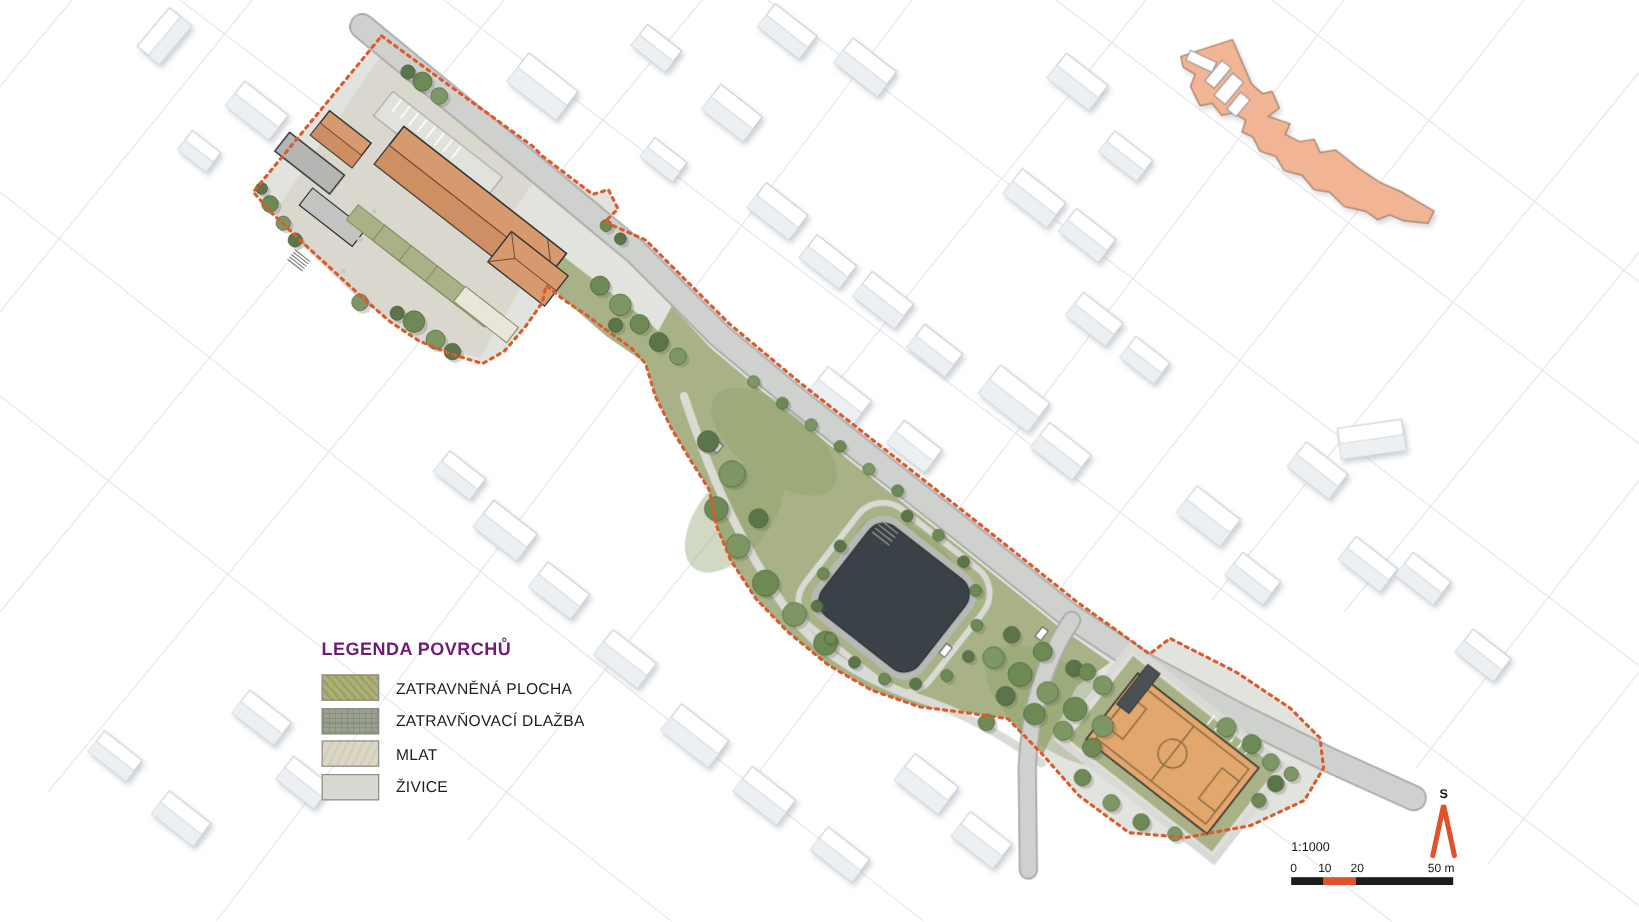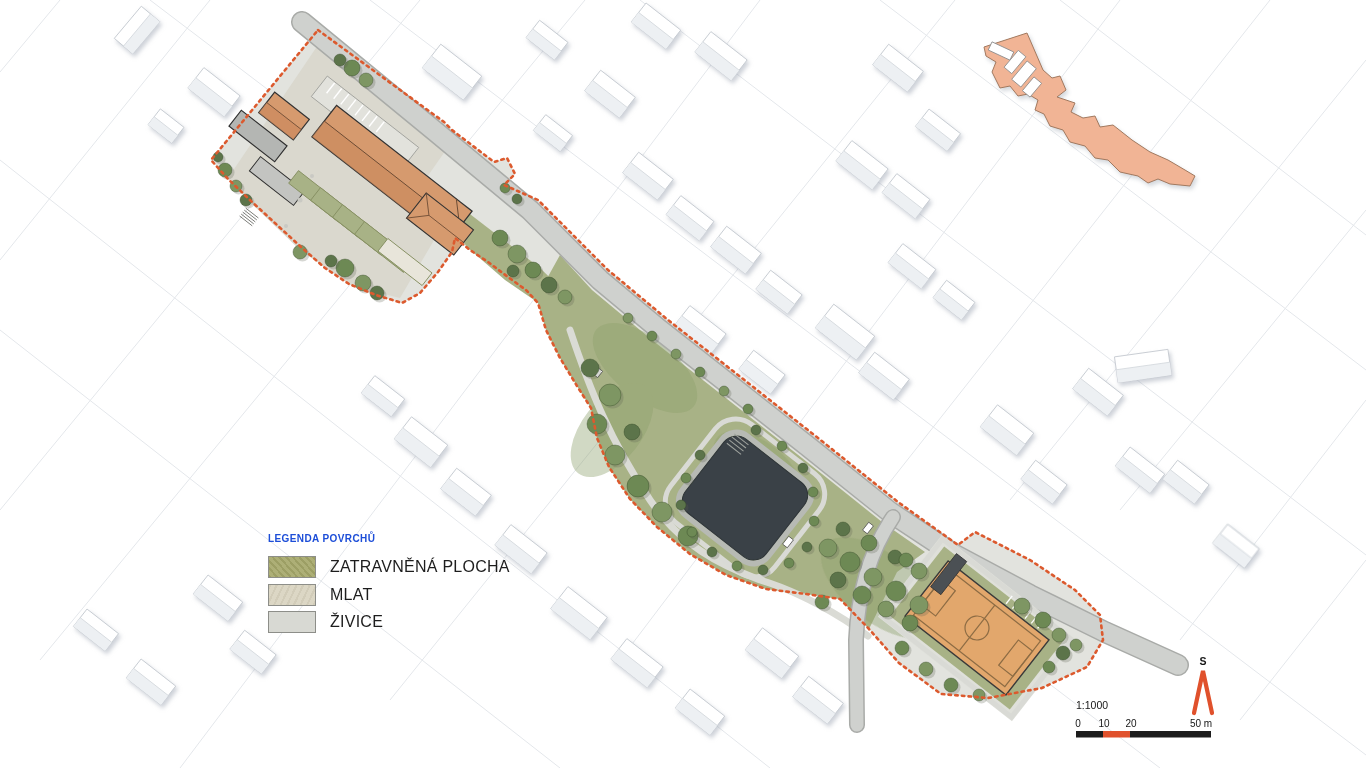--- a/index.html
+++ b/index.html
@@ -16,29 +16,29 @@
   .bldg rect.body{fill:#ffffff;stroke:#c7ccd2;stroke-width:.9;}
   .bldg rect.shade{fill:#edf0f3;stroke:none;}
   .bldg line.ridge{stroke:#d3d8dd;stroke-width:.8;}
   #bg-buildings{filter:drop-shadow(2.5px 3.5px 2px rgba(155,164,178,.5));}
   #keyplan{filter:drop-shadow(2px 3px 2px rgba(160,168,180,.45));}
 
   .parcel{stroke:#e4e7eb;stroke-width:1;}
 
   
   #legend{position:absolute;left:268px;top:533px;}
-  #legend .title{font-size:10px;font-weight:bold;letter-spacing:.4px;color:#1d4ed8;margin:0 0 12px 0;}
+  #legend .title{font-size:15px;font-weight:bold;letter-spacing:.4px;color:#701a75;margin:0 0 12px 0;}
   .legend-row{display:flex;align-items:center;height:22px;margin-bottom:5.5px;}
   .swatch{width:48px;height:22px;border:1px solid #8d8e89;box-sizing:border-box;flex:0 0 48px;}
   .swatch.tx-grass{background-image:repeating-linear-gradient(48deg,rgba(70,75,30,.12) 0 2px,rgba(255,255,255,.06) 2px 5px);}
   .swatch.tx-grid{background-image:repeating-linear-gradient(0deg,rgba(60,65,55,.16) 0 1px,transparent 1px 4px),repeating-linear-gradient(90deg,rgba(60,65,55,.16) 0 1px,transparent 1px 5px);}
   .swatch.tx-mlat{background-image:repeating-linear-gradient(115deg,rgba(120,110,80,.10) 0 2px,transparent 2px 6px);}
   .swatch.tx-water{background-image:repeating-linear-gradient(0deg,rgba(255,255,255,.05) 0 1px,transparent 1px 3px);}
   .swatch.tx-pave{background-image:repeating-linear-gradient(25deg,rgba(100,100,95,.07) 0 3px,transparent 3px 7px);}
-  .legend-label{font-size:16px;letter-spacing:.25px;color:#1d1d1d;margin-left:14px;white-space:nowrap;}
+  .legend-label{font-size:13px;letter-spacing:.25px;color:#1d1d1d;margin-left:14px;white-space:nowrap;}
 </style>
 </head>
 <body>
 
 <svg id="plan-svg" width="1366" height="768" viewBox="0 0 1366 768">
 
   <g id="parcel-lines" fill="none">
       <line x1="60" y1="0" x2="0" y2="72" class="parcel"></line>
       <line x1="210" y1="0" x2="0" y2="260" class="parcel"></line>
       <line x1="420" y1="0" x2="0" y2="510" class="parcel"></line>
@@ -608,20 +608,24 @@
   </g>
 </svg>
 
 <div id="legend">
   <p class="title">LEGENDA POVRCHŮ</p>
   <div class="legend-row">
     <div class="swatch tx-grass" style="background-color: rgb(168, 170, 110);"></div>
     <span class="legend-label">ZATRAVNĚNÁ PLOCHA</span>
   </div>
   <div class="legend-row">
+    <div class="swatch tx-grid" style="background-color: rgb(153, 160, 142);"></div>
+    <span class="legend-label">ZATRAVŇOVACÍ DLAŽBA</span>
+  </div>
+  <div class="legend-row">
     <div class="swatch tx-mlat" style="background-color: rgb(220, 215, 197);"></div>
     <span class="legend-label">MLAT</span>
   </div>
   <div class="legend-row">
     <div class="swatch" style="background-color: rgb(216, 217, 211);"></div>
     <span class="legend-label">ŽIVICE</span>
   </div>
 </div>
 
 </body></html>

